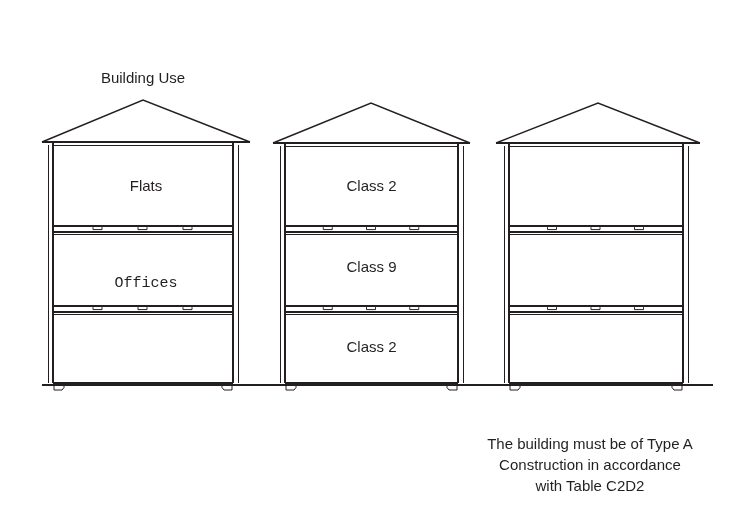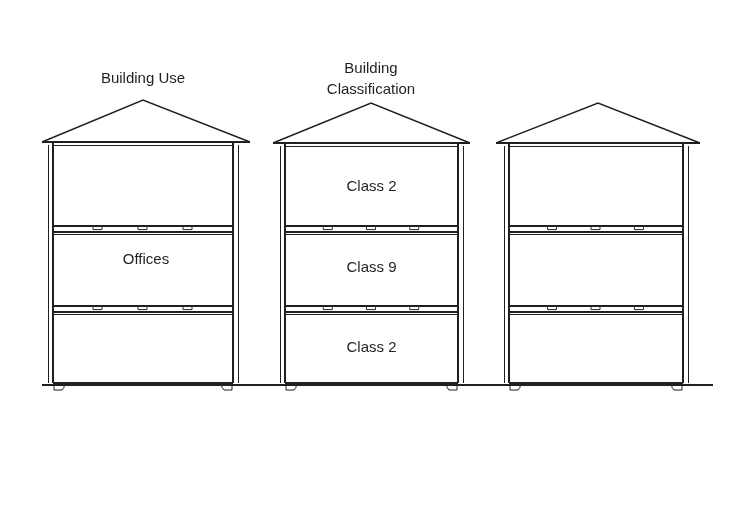--- a/index.html
+++ b/index.html
@@ -116,25 +116,27 @@
         <line x1="509" y1="385.6" x2="683" y2="385.6" stroke="#231f20" stroke-width="1" stroke-linecap="butt" shape-rendering="crispEdges"></line>
         <polyline points="510,385 510,390 518,390 520,387.5 520,385" fill="none" stroke="#231f20" stroke-width="1" stroke-linejoin="miter"></polyline>
         <polyline points="682,385 682,390 674,390 672,387.5 672,385" fill="none" stroke="#231f20" stroke-width="1" stroke-linejoin="miter"></polyline>
         <line x1="42" y1="385" x2="713" y2="385" stroke="#231f20" stroke-width="1.6" stroke-linecap="butt" shape-rendering="crispEdges"></line>
       </g>
   </svg>
 
   <div class="hdr" style="left: 33px; top: 46px; width: 220px; text-align: center;">
     <span>Building Use</span>
   </div>
-  <div class="hdr" style="left: 261px; top: 36px; width: 220px;">
-    <span>Building
-Classification</span>
-  </div>
 
-  <div class="floor-lbl" style="left: 42px; width: 208px; top: 249px;">Offices</div>
+  <div class="floor-lbl" style="left: 42px; width: 208px; top: 176px;">Flats</div>
+  <div class="floor-lbl" style="left: 42px; width: 208px; top: 274px; font-family: Liberation Mono, monospace;">Offices</div>
 
   <div class="floor-lbl" style="left: 273px; width: 197px; top: 176px; text-align: center;">Class 2</div>
   <div class="floor-lbl" style="left: 273px; width: 197px; top: 257px;">Class 9</div>
   <div class="floor-lbl" style="left: 273px; width: 197px; top: 337px;">Class 2</div>
 
+  <div class="footnote" style="left: 460px; top: 412px; width: 260px;">
+    <span>The building must be of Type A
+Construction in accordance
+with Table C2D2</span>
+  </div>
 
 </div>
 
 </body></html>

